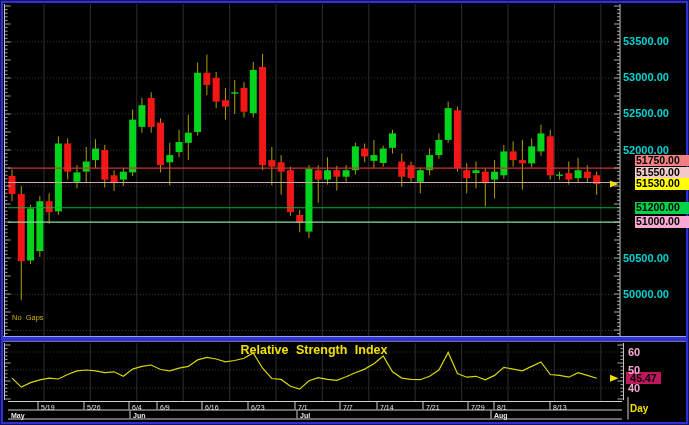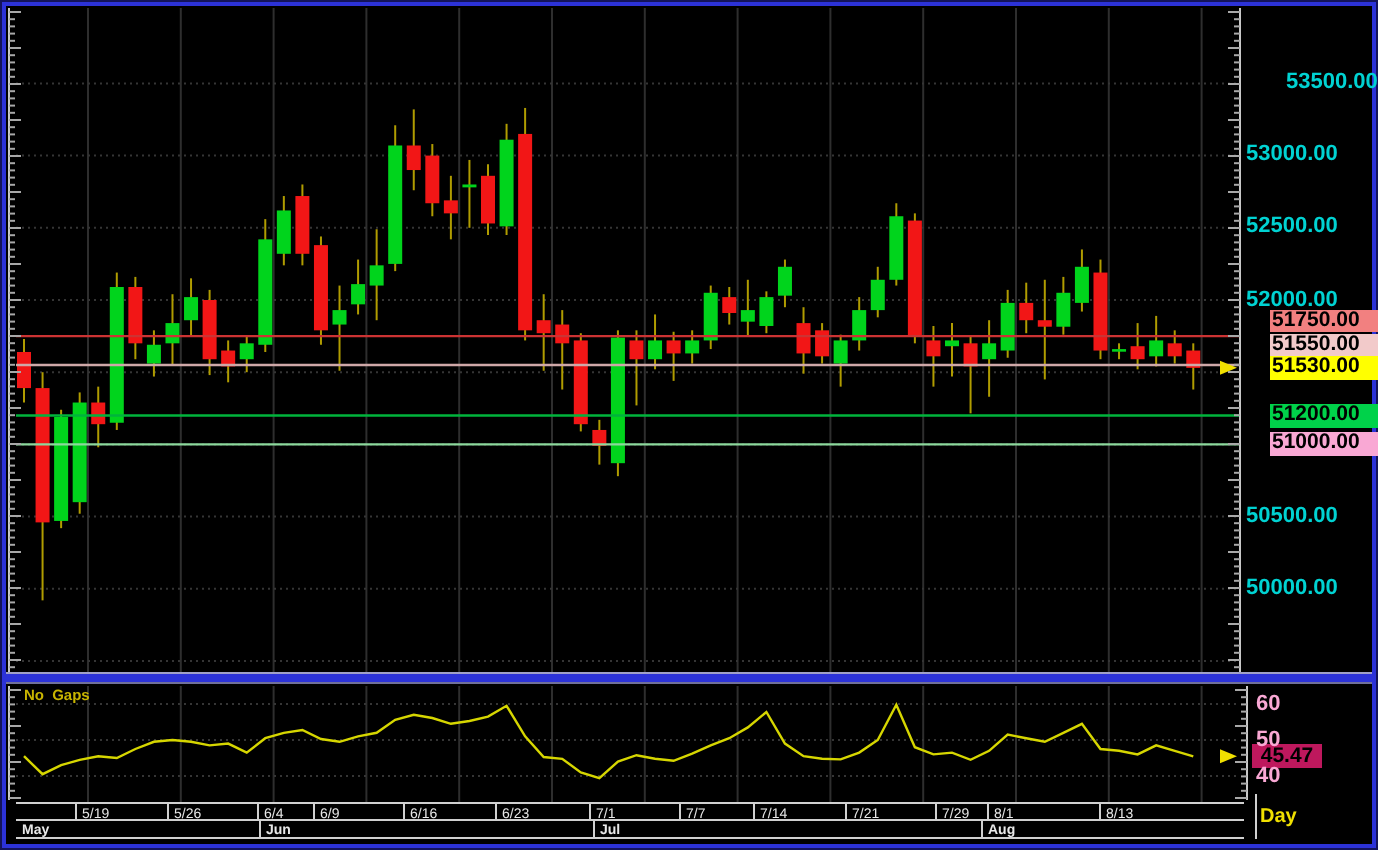--- a/index.html
+++ b/index.html
@@ -4,21 +4,21 @@
 <style>
   html,body{margin:0;padding:0;background:#222;}
   #frame{position:relative;width:689px;height:425px;background:#000;overflow:hidden;
          font-family:"Liberation Sans",sans-serif;}
   #cv{position:absolute;left:0;top:0;}
   .lbl{position:absolute;font-family:"Liberation Sans",sans-serif;white-space:nowrap;line-height:1;}
   #chart-title{left:8px;top:7px;width:612px;text-align:center;font-size:13px;font-weight:bold;
                color:#f0e000;word-spacing:4px;letter-spacing:.3px;}
   #rsi-title{left:8px;top:344px;width:612px;text-align:center;font-size:12.5px;font-weight:bold;
              color:#f0e000;word-spacing:4px;}
-  #no-gaps{left:12px;top:344px;font-size:7.5px;font-weight:bold;color:#c8b400;word-spacing:2px;}
+  #no-gaps{left:12px;top:314px;font-size:7.5px;font-weight:normal;color:#c8b400;word-spacing:2px;}
   #day-label{left:630px;top:404px;width:52px;text-align:left;font-size:10px;font-weight:bold;color:#f0e000;}
   #rsi-value-tag{left:626px;top:372px;width:35px;height:11.5px;background:#be185d;color:#000;
                  font-size:10.5px;font-weight:bold;text-align:center;line-height:12px;}
   .yax{color:#00d2d2;font-size:11px;font-weight:bold;left:623px;height:11px;line-height:11px;}
   .mark{left:623px;width:63px;height:11.5px;color:#000;font-size:10.5px;font-weight:bold;
         line-height:11.5px;padding-left:1px;margin-left:12px;}
   .rsitick{left:628px;color:#f9a8d4;font-size:11px;font-weight:bold;height:12px;line-height:12px;}
   .dtick{color:#e8e8e8;font-size:7px;top:403.5px;height:7px;}
   .mon{color:#e8e8e8;font-size:7px;font-weight:bold;top:412px;height:7px;}
 </style>
@@ -581,29 +581,30 @@
         <line x1="130" y1="410.5" x2="130" y2="418.5" stroke="#d0d0d0" stroke-width="1"></line>
         <line x1="297" y1="410.5" x2="297" y2="418.5" stroke="#d0d0d0" stroke-width="1"></line>
         <line x1="491" y1="410.5" x2="491" y2="418.5" stroke="#d0d0d0" stroke-width="1"></line>
         <line x1="628" y1="397" x2="628" y2="419.5" stroke="#d0d0d0" stroke-width="1"></line>
       </g>
       <rect x="8" y="4" width="612" height="332" fill="transparent"></rect>
       <rect x="8" y="343" width="612" height="57" fill="transparent"></rect>
     </svg>
 
 
+  <div id="rsi-title" class="lbl">Relative Strength Index</div>
 
   <div id="no-gaps" class="lbl">No Gaps</div>
 
   <div id="day-label" class="lbl">Day</div>
 
   <div id="rsi-value-tag" class="lbl">45.47</div>
 
   <div id="gen">
-      <div class="lbl yax" style="top: 36.1968px; margin-left: 20px;">53500.00</div>
+      <div class="lbl yax" style="top: 36.1968px;">53500.00</div>
       <div class="lbl yax" style="top: 72.2978px;">53000.00</div>
       <div class="lbl yax" style="top: 108.399px;">52500.00</div>
       <div class="lbl yax" style="top: 144.5px;">52000.00</div>
       <div class="lbl yax" style="top: 252.803px;">50500.00</div>
       <div class="lbl yax" style="top: 288.904px;">50000.00</div>
       <div class="lbl mark" style="top: 154.985px; background: rgb(242, 128, 128);">51750.00</div>
       <div class="lbl mark" style="top: 166.585px; background: rgb(242, 202, 202);">51550.00</div>
       <div class="lbl mark" style="top: 178.185px; background: rgb(255, 255, 0);">51530.00</div>
       <div class="lbl mark" style="top: 202.012px; background: rgb(0, 210, 74);">51200.00</div>
       <div class="lbl mark" style="top: 216.452px; background: #f9a8d4;">51000.00</div>

